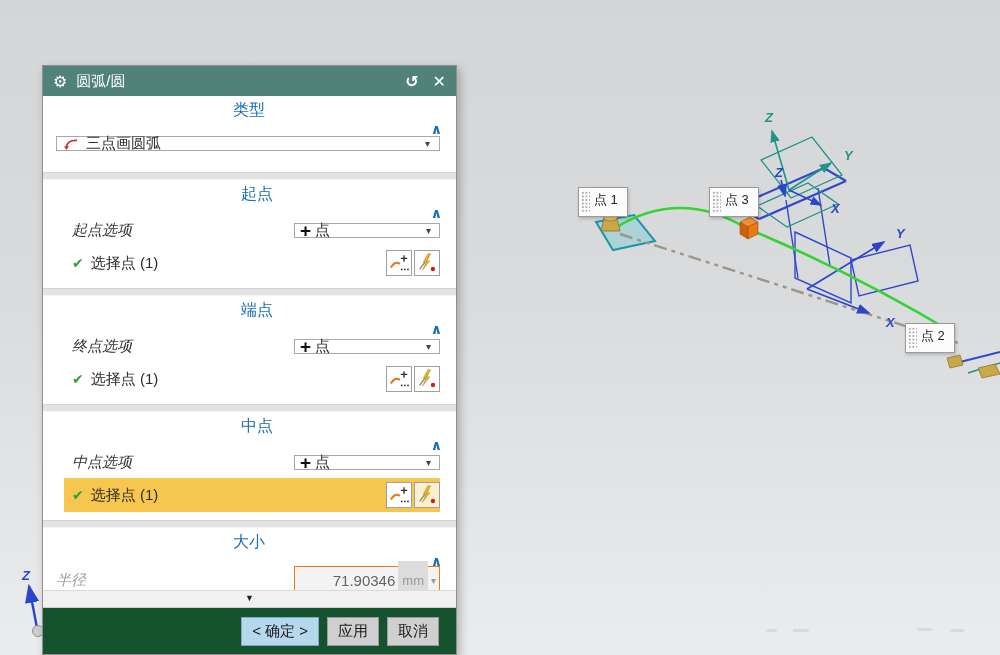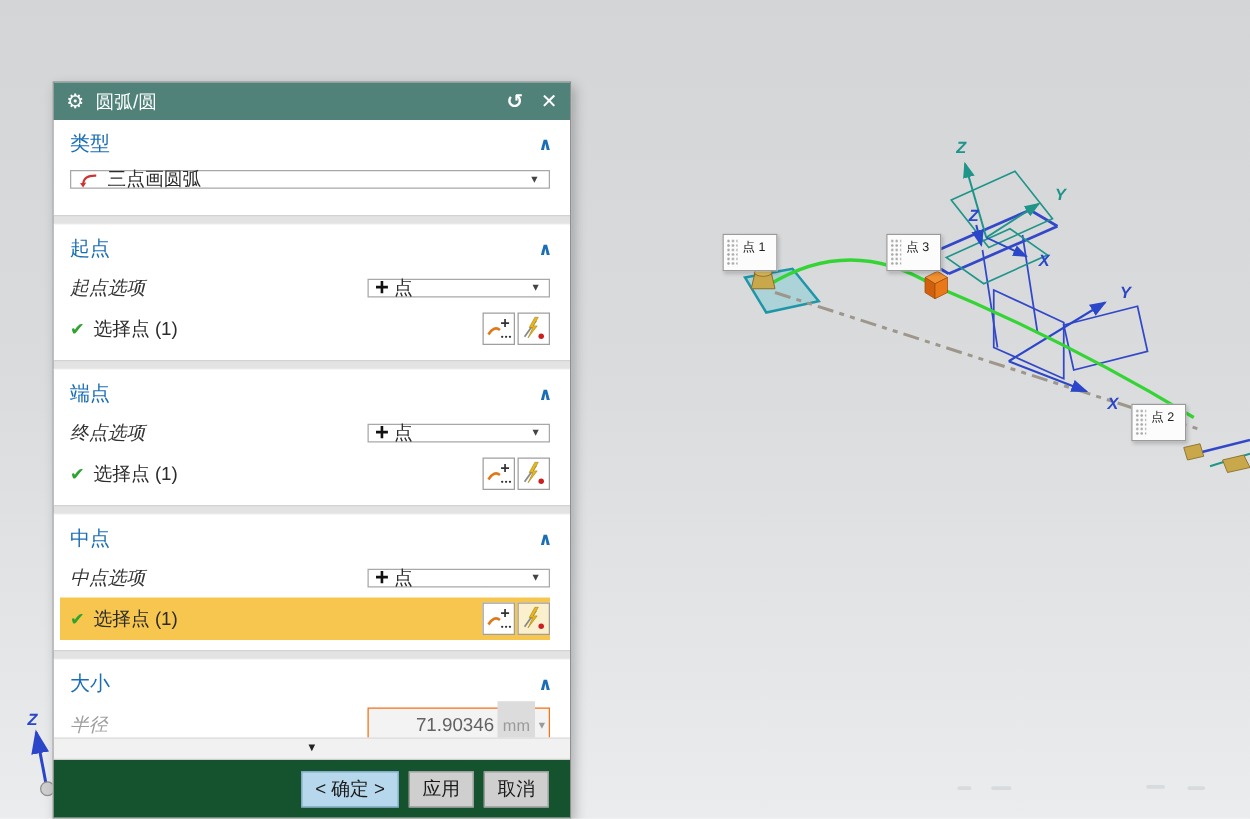--- a/index.html
+++ b/index.html
@@ -11,40 +11,40 @@
   
   .scene{position:absolute;inset:0;z-index:1;}
   .pt-label{
     position:absolute;z-index:5;display:flex;align-items:stretch;
     background:#fcfcfc;border:1px solid #9a9a9a;height:28px;
     box-shadow:1px 2px 3px rgba(0,0,0,.18);
   }
   .grip{width:9px;margin:3px 0 3px 2px;
     background-image:radial-gradient(#a9a9a9 0.9px,transparent 1.1px);
     background-size:3.6px 3.6px;}
-  .pt-text{padding:3px 9px 0 4px;font-size:10px;color:#222;white-space:nowrap;}
+  .pt-text{padding:3px 9px 0 4px;font-size:13px;color:#222;white-space:nowrap;}
   .ax{font-size:13px;font-style:italic;font-weight:bold;}
   .ax.teal{fill:#1f9488;}
   .ax.blue{fill:#2b46c8;}
   
   .dialog{
     position:absolute;left:42px;top:65px;width:415px;height:590px;z-index:10;
     background:#fff;border:1px solid #8f8f8f;box-sizing:border-box;
     box-shadow:3px 4px 9px rgba(0,0,0,.25);
     display:flex;flex-direction:column;font-size:15px;color:#2b2b2b;
   }
   .titlebar{height:30px;background:#50827a;display:flex;align-items:center;
     padding:0 10px;color:#fff;flex:0 0 auto;}
   .titlebar .gear{font-size:16px;margin-right:9px;cursor:pointer;}
   .titlebar .title{font-size:15px;}
   .tb-sp{flex:1;}
   .titlebar .tb-ic{font-size:16px;font-weight:bold;margin-left:14px;cursor:pointer;}
   .sec{flex:0 0 auto;background:#fff;}
-  .sec.type{height:76px;} .sec.pt{height:108px;} .sec.size{height:62px;}
-  .sec-head{height:30px;display:flex;align-items:center;padding:4px 14px 0 13px;}
+  .sec.type{height:76px;} .sec.pt{height:108px;padding-left:16px;} .sec.size{height:62px;}
+  .sec-head{height:30px;display:flex;align-items:center;padding:4px 14px 0 13px;flex-direction:column;}
   .sec-title{color:#1a6eb5;font-size:16px;}
   .chev{margin-left:auto;color:#1a6eb5;font-weight:bold;font-size:14px;}
   .dropdown{display:flex;align-items:center;border:1px solid #a8a8a8;background:#fff;
     height:15px;box-sizing:border-box;cursor:pointer;}
   .type-dd{margin:6px 16px 0 13px;padding:0 6px;}
   .caret{margin-left:auto;font-size:10px;color:#444;padding:0 3px;}
   .arc-ic{margin-right:5px;flex:0 0 auto;}
   .row{height:32px;display:flex;align-items:center;padding-left:13px;}
   .row-label{color:#333;font-style:italic;}
   .row-label.dim{color:#9e9e9e;}

